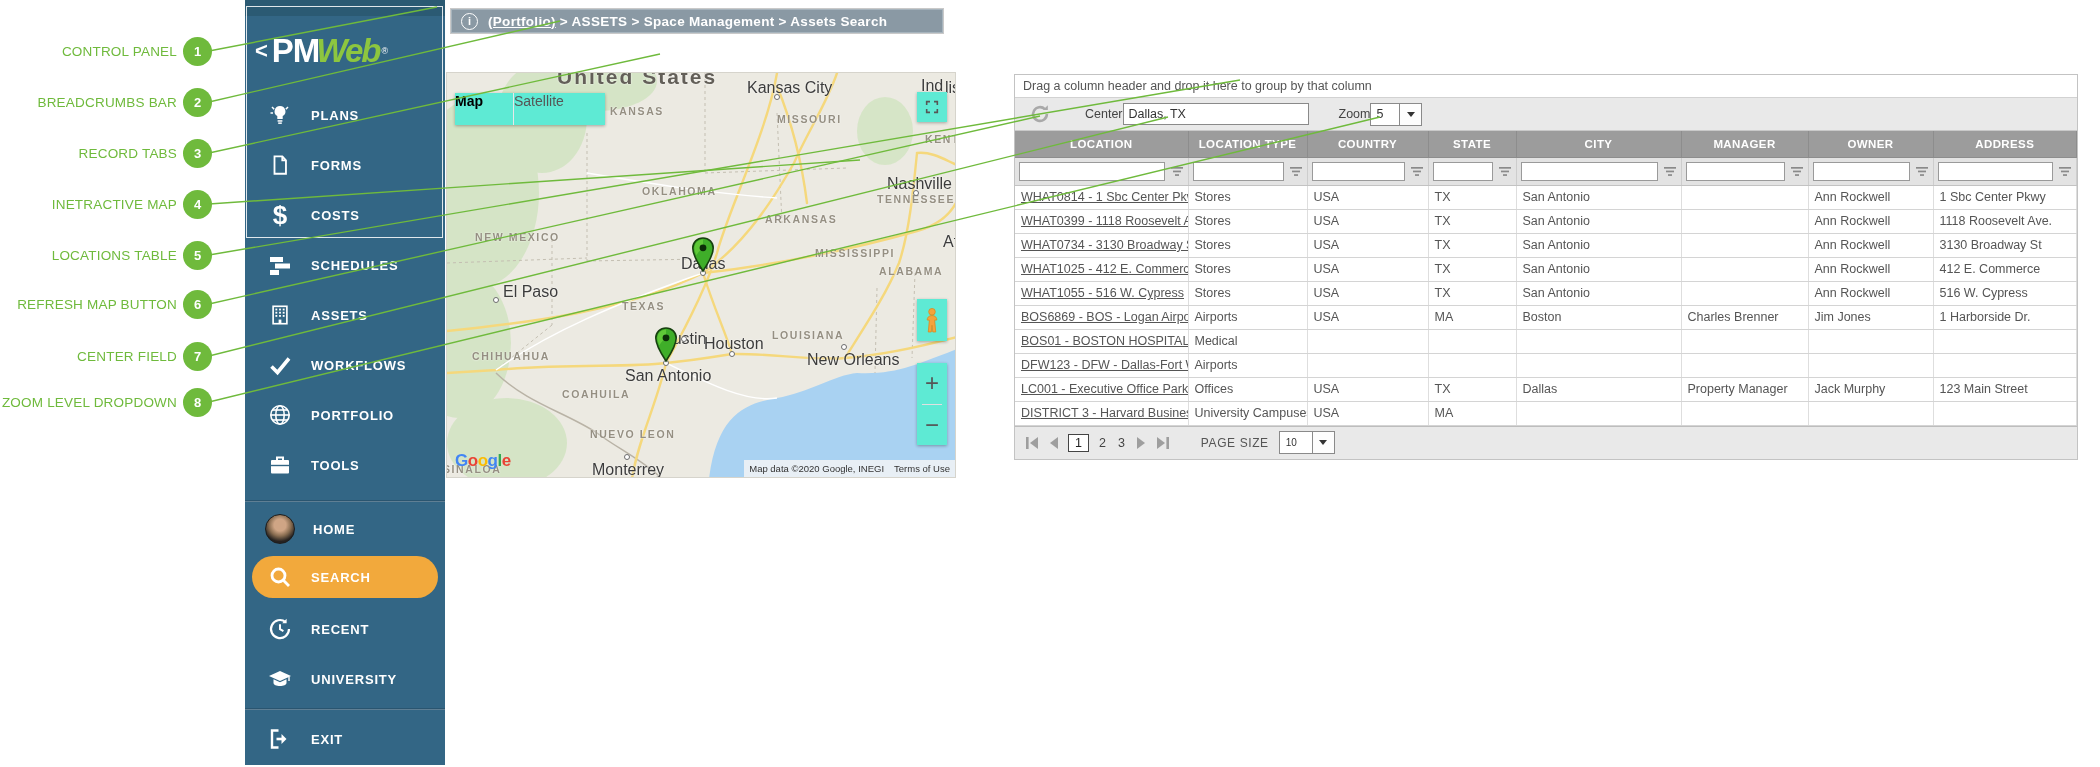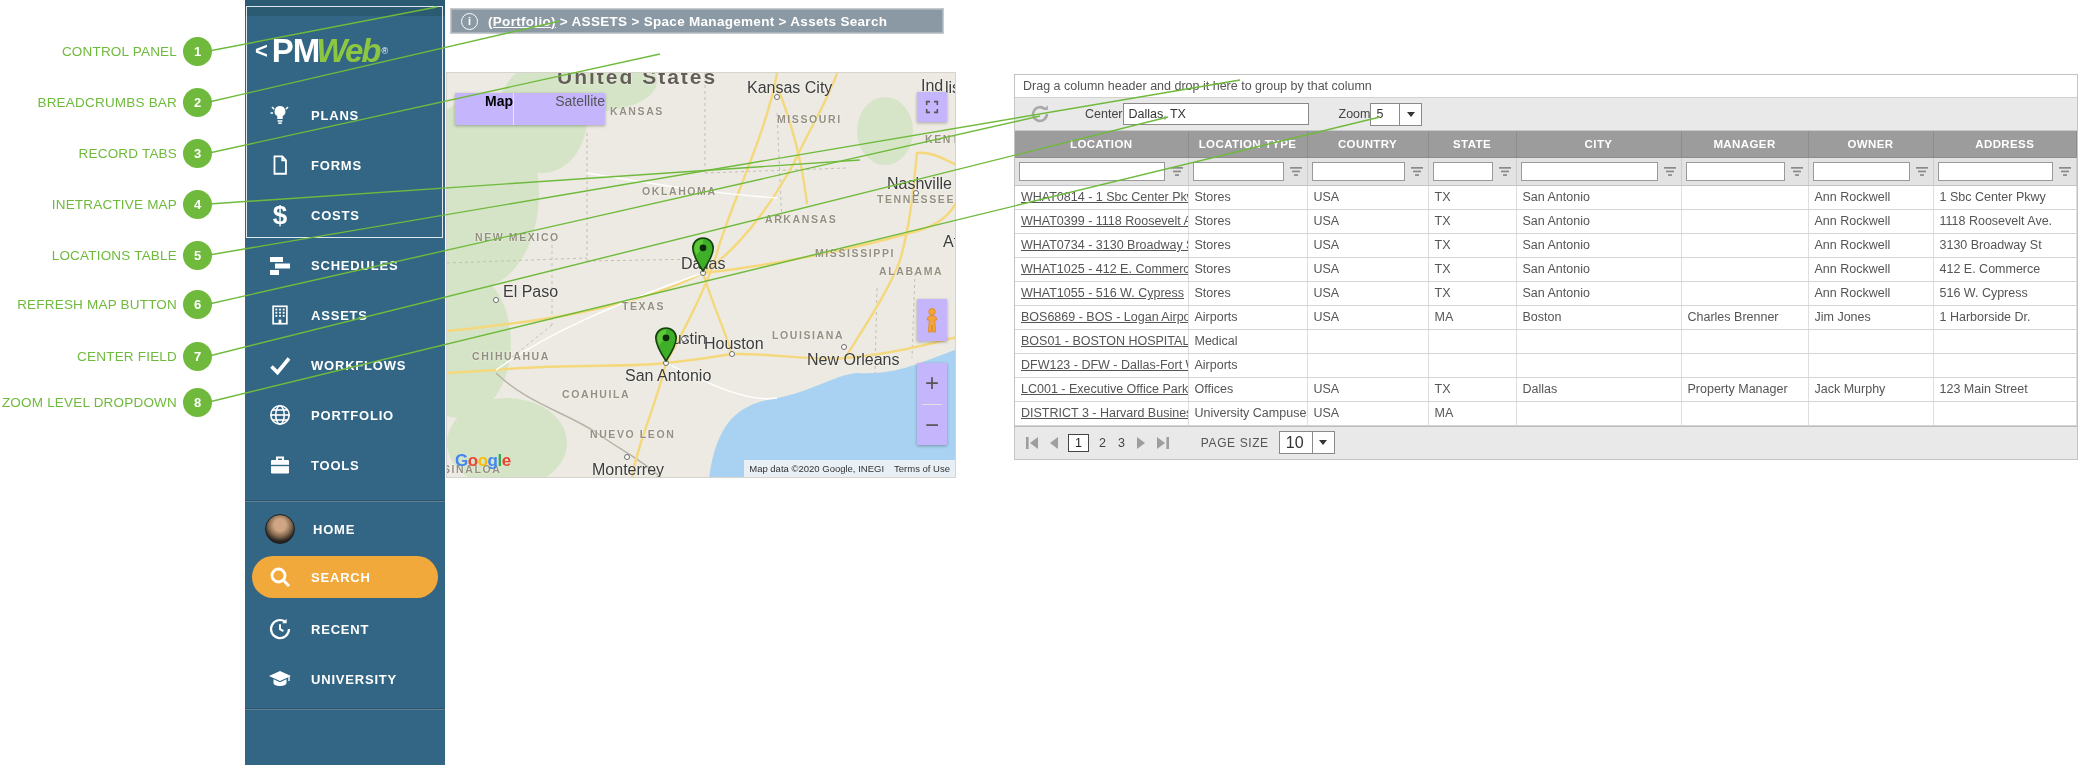--- a/index.html
+++ b/index.html
@@ -51,21 +51,21 @@
 
   
   #map { position:absolute; left:446px; top:72px; width:510px; height:406px; background:#eceae2; overflow:hidden; border:1px solid #d6d4cc; }
   #map svg.geo { position:absolute; left:0; top:0; }
   .mlabel { position:absolute; color:#958f82; font-size:10.5px; font-weight:bold; letter-spacing:1.6px; white-space:nowrap;
             text-shadow:0 0 2px #fff; }
   .mlabel.city { color:#3c3c3c; font-size:16px; font-weight:normal; letter-spacing:0; }
   .mlabel.country { color:#635f58; font-size:21px; font-weight:bold; letter-spacing:2px; }
   .mdot { position:absolute; width:6px; height:6px; border-radius:50%; background:#fff; border:1.6px solid #6d6d6d; }
   .pin { position:absolute; width:24px; height:36px; }
-  .map-btn { position:absolute; background:#c4b5fd; box-shadow:0 1px 3px rgba(0,0,0,.3); display:flex; align-items:center; justify-content:center; cursor:pointer;text-align:right; }
+  .map-btn { position:absolute; background:#5eead4; box-shadow:0 1px 3px rgba(0,0,0,.3); display:flex; align-items:center; justify-content:center; cursor:pointer; }
   #btn-maptype { left:8px; top:20px; height:32px; }
   #btn-map { width:58px; font-size:14px; font-weight:bold; color:#000; height:32px; }
   #btn-satellite { width:92px; font-size:14px; color:#565656; height:32px; border-left:1px solid #e8e8e8; }
   #btn-fullscreen { right:8px; top:19px; width:30px; height:30px; }
   #btn-pegman { right:8px; top:226px; width:30px; height:42px; }
   #zoomctl { right:8px; top:290px; width:30px; height:82px; flex-direction:column; }
   .zbtn { width:30px; height:41px; display:flex; align-items:center; justify-content:center; font-size:24px; color:#565656; cursor:pointer; }
   .zdiv { width:20px; height:1px; background:#e0e0e0; }
   #google-logo { position:absolute; left:8px; bottom:6px; font-size:17px; font-weight:bold; letter-spacing:-.5px; }
   #map-attrib { position:absolute; right:0; bottom:0; display:flex; font-size:9.5px; color:#333; }
@@ -97,21 +97,21 @@
   .fcell svg { flex:0 0 auto; cursor:pointer; }
   #grid tbody td { height:24px; font-size:12.5px; color:#555; border-right:1px solid #dedede; border-bottom:1px solid #d4d4d4;
                    padding:0 6px; white-space:nowrap; overflow:hidden; }
   #grid tbody a { color:#555; text-decoration:underline; cursor:pointer; }
 
   #pager { height:33px; background:#e9e9e9; border-top:1px solid #bdbdbd; display:flex; align-items:center; }
   .pg-arrow { margin:0 5px; cursor:pointer; display:flex; align-items:center; }
   .pg-num { font-size:12.5px; color:#444; margin:0 6px; cursor:pointer; }
   .pg-num.current { background:#fff; border:1.5px solid #444; padding:1px 6px; margin:0 4px; color:#222; }
   #pagesize-label { font-size:12px; color:#555; letter-spacing:.6px; margin:0 10px 0 26px; }
-  #pagesize-value { width:34px; height:23px; border:1px solid #8a8a8a; background:#fff; font-size:16px; color:#333;
+  #pagesize-value { width:34px; height:23px; border:1px solid #8a8a8a; background:#fff; font-size:10px; color:#333;
                     display:flex; align-items:center; padding-left:6px; }
 </style>
 </head>
 <body>
 
 <div id="page">
 
   <svg id="anno-lines">
     <g stroke="#6fba3c" stroke-width="1.4" fill="none">
       <line x1="209" y1="51" x2="437" y2="7"></line>
@@ -290,20 +290,30 @@
             <path d="M12 4L1 9l11 5 11-5z"></path>
             <path d="M5.5 12.3V16c0 1.7 3 3.1 6.5 3.1s6.5-1.4 6.5-3.1v-3.7L12 15.3z"></path>
             <line x1="21" y1="9.5" x2="21" y2="14" stroke="#fff" stroke-width="1.4"></line>
           </svg>
       </span>
         <span class="sb-label">UNIVERSITY</span>
     </div>
 
     <div class="sb-div" style="top:708px"></div>
 
+    <div class="sb-item" style="top:714px">
+      <span class="sb-ico">
+        <svg viewBox="0 0 24 24" width="24" height="24" fill="none" stroke="#fff" stroke-width="2.4">
+            <path d="M10.5 3.5H4v17h6.5"></path>
+            <path d="M13.5 7l5 5-5 5" fill="#fff" stroke="none"></path>
+            <line x1="8.5" y1="12" x2="15" y2="12" stroke-width="2.6"></line>
+          </svg>
+      </span>
+        <span class="sb-label">EXIT</span>
+    </div>
   </aside>
 
   <div id="breadcrumb">
     <span class="bc-info">i</span>
     <span class="bc-text"><span class="bc-portfolio">(Portfolio)</span><span> &gt; ASSETS &gt; Space Management &gt; Assets Search</span></span>
   </div>
 
 
   <div id="map">
     <svg class="geo" width="510" height="406">

